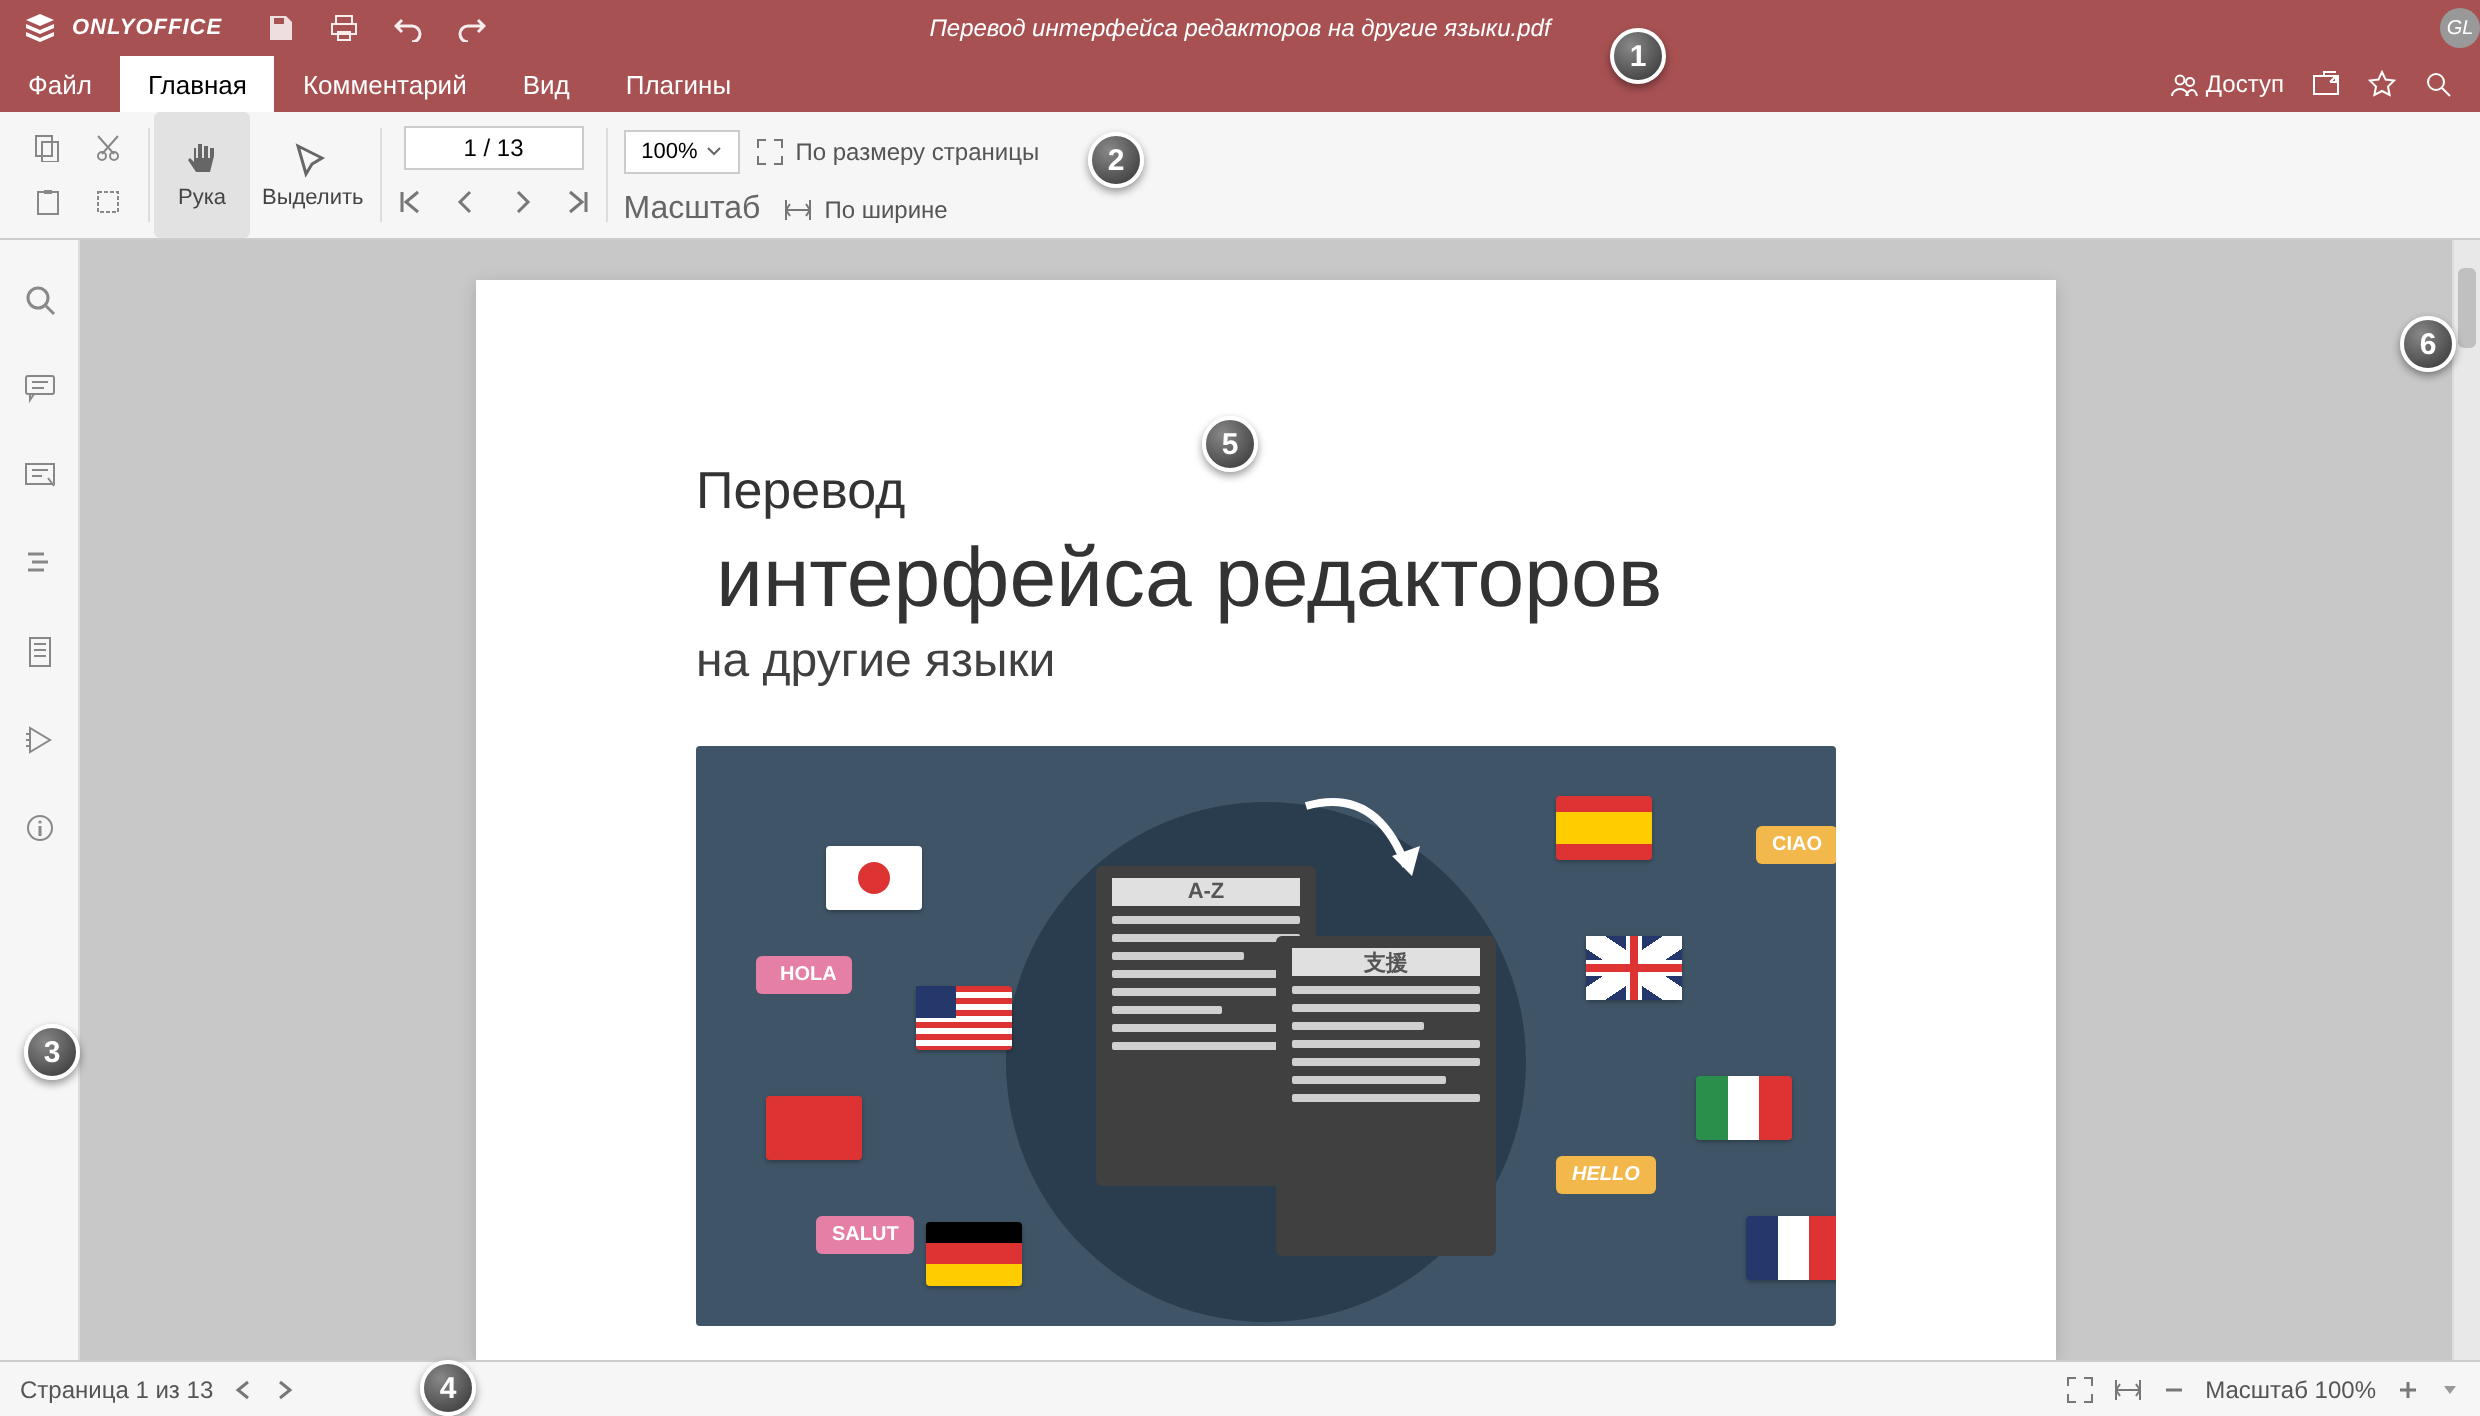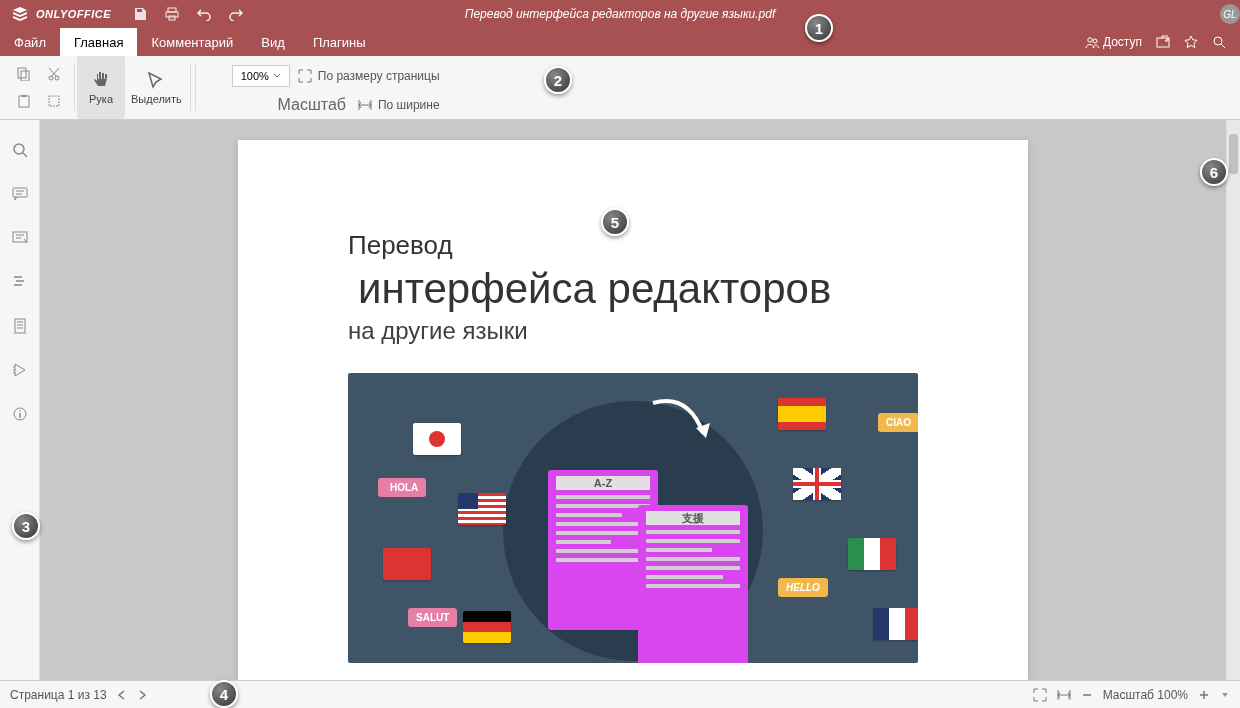--- a/index.html
+++ b/index.html
@@ -39,21 +39,21 @@
 
 .content { display: flex; height: calc(100% - 28px - 28px - 64px - 28px); position: relative; }
 .left-panel { width: 40px; background: #f6f6f6; border-right: 1px solid #ddd; display: flex; flex-direction: column; align-items: center; padding-top: 18px; gap: 20px; }
 .lp-item { width: 24px; height: 24px; display: flex; align-items: center; justify-content: center; cursor: pointer; color: #888; }
 .canvas { flex: 1; background: #c8c8c8; overflow: hidden; position: relative; display: flex; justify-content: center; padding-top: 20px; }
 .page { width: 790px; background: #fff; box-shadow: 0 2px 8px rgba(0,0,0,0.15); padding: 90px 110px 0 110px; }
 .page .big { font-size: 42px; color: #333; margin: 4px 10px; }
 .page .sub { font-size: 24px; color: #404040; }
 .illus { width: 570px; height: 290px; background: #3f5567; margin-top: 28px; position: relative; border-radius: 2px; overflow: hidden; }
 .circle-dark { position: absolute; width: 260px; height: 260px; background: #2a3d4e; border-radius: 50%; left: 50%; top: 50%; transform: translate(-50%, -45%); }
-.doc-sheet { position: absolute; background: #d946ef; border-radius: 3px; margin-top: 37px; }
+.doc-sheet { position: absolute; background: #404040; border-radius: 3px; }
 .doc-sheet .dt { height: 14px; background: #e0e0e0; margin: 6px 8px 2px; display:flex; align-items:center; justify-content:center; font-size:11px; color:#555; font-weight:bold;}
 .doc-sheet .ln { height: 4px; background: #d0d0d0; margin: 5px 8px; border-radius: 1px;}
 .flag { position: absolute; width: 48px; height: 32px; border-radius: 2px; box-shadow: 0 1px 2px rgba(0,0,0,0.3);}
 .speech { position: absolute; background: #e67fa6; color: #fff; font-size: 10px; font-weight: bold; padding: 4px 8px; border-radius: 3px; }
 .speech.yellow { background: #f2b84b; color: #fff; }
 .scrollbar { width: 14px; background: #e8e8e8; border-left: 1px solid #ddd; position: relative; }
 .scroll-thumb { position: absolute; top: 14px; left: 2px; right: 2px; height: 40px; background: #c0c0c0; border-radius: 3px; }
 
 
 .statusbar { height: 28px; background: #f6f6f6; border-top: 1px solid #ccc; display: flex; align-items: center; padding: 0 10px; font-size: 12px; color: #555; }
@@ -178,22 +178,39 @@
       </svg>
     <span>Рука</span>
   </div>
   <div class="tool-big">
     <svg width="20" height="20" viewBox="0 0 20 20">
         <path fill="none" stroke="#666" stroke-width="1.5" d="M3 2l4 14 3-5 5-3z"></path>
       </svg>
     <span>Выделить</span>
   </div>
   <div class="tool-divider"></div>
+  <div class="tool-group" style="align-items:center;">
+    <input class="page-input" value="1 / 13" style="">
+    <div class="nav-arrows">
+      <span class="nav-arrow"><svg width="12" height="12" viewBox="0 0 12 12">
+            <path d="M2 1v10M10 1L4 6l6 5" fill="none" stroke="#777" stroke-width="1.5"></path>
+          </svg></span>
+      <span class="nav-arrow"><svg width="12" height="12" viewBox="0 0 12 12">
+            <path d="M8 1L3 6l5 5" fill="none" stroke="#777" stroke-width="1.5"></path>
+          </svg></span>
+      <span class="nav-arrow"><svg width="12" height="12" viewBox="0 0 12 12">
+            <path d="M4 1l5 5-5 5" fill="none" stroke="#777" stroke-width="1.5"></path>
+          </svg></span>
+      <span class="nav-arrow"><svg width="12" height="12" viewBox="0 0 12 12">
+            <path d="M10 1v10M2 1l6 5-6 5" fill="none" stroke="#777" stroke-width="1.5"></path>
+          </svg></span>
+    </div>
+  </div>
   <div class="tool-divider"></div>
-  <div class="tool-group" style="align-items:flex-end; gap:6px; padding-top:7px;margin-left:28px;">
+  <div class="tool-group" style="align-items:flex-start; gap:6px; padding-top:7px;">
     <div style="display:flex;gap:8px;align-items:center;">
       <div class="zoom-select">
         <span>100%</span>
         <svg width="8" height="8" viewBox="0 0 8 8">
             <path d="M1 2l3 3 3-3" fill="none" stroke="#666"></path>
           </svg>
       </div>
       <span class="fit-row">
         <svg width="14" height="14" viewBox="0 0 14 14">
             <path d="M1 5V1h4M13 5V1H9M1 9v4h4M13 9v4H9" fill="none" stroke="#777"></path>

